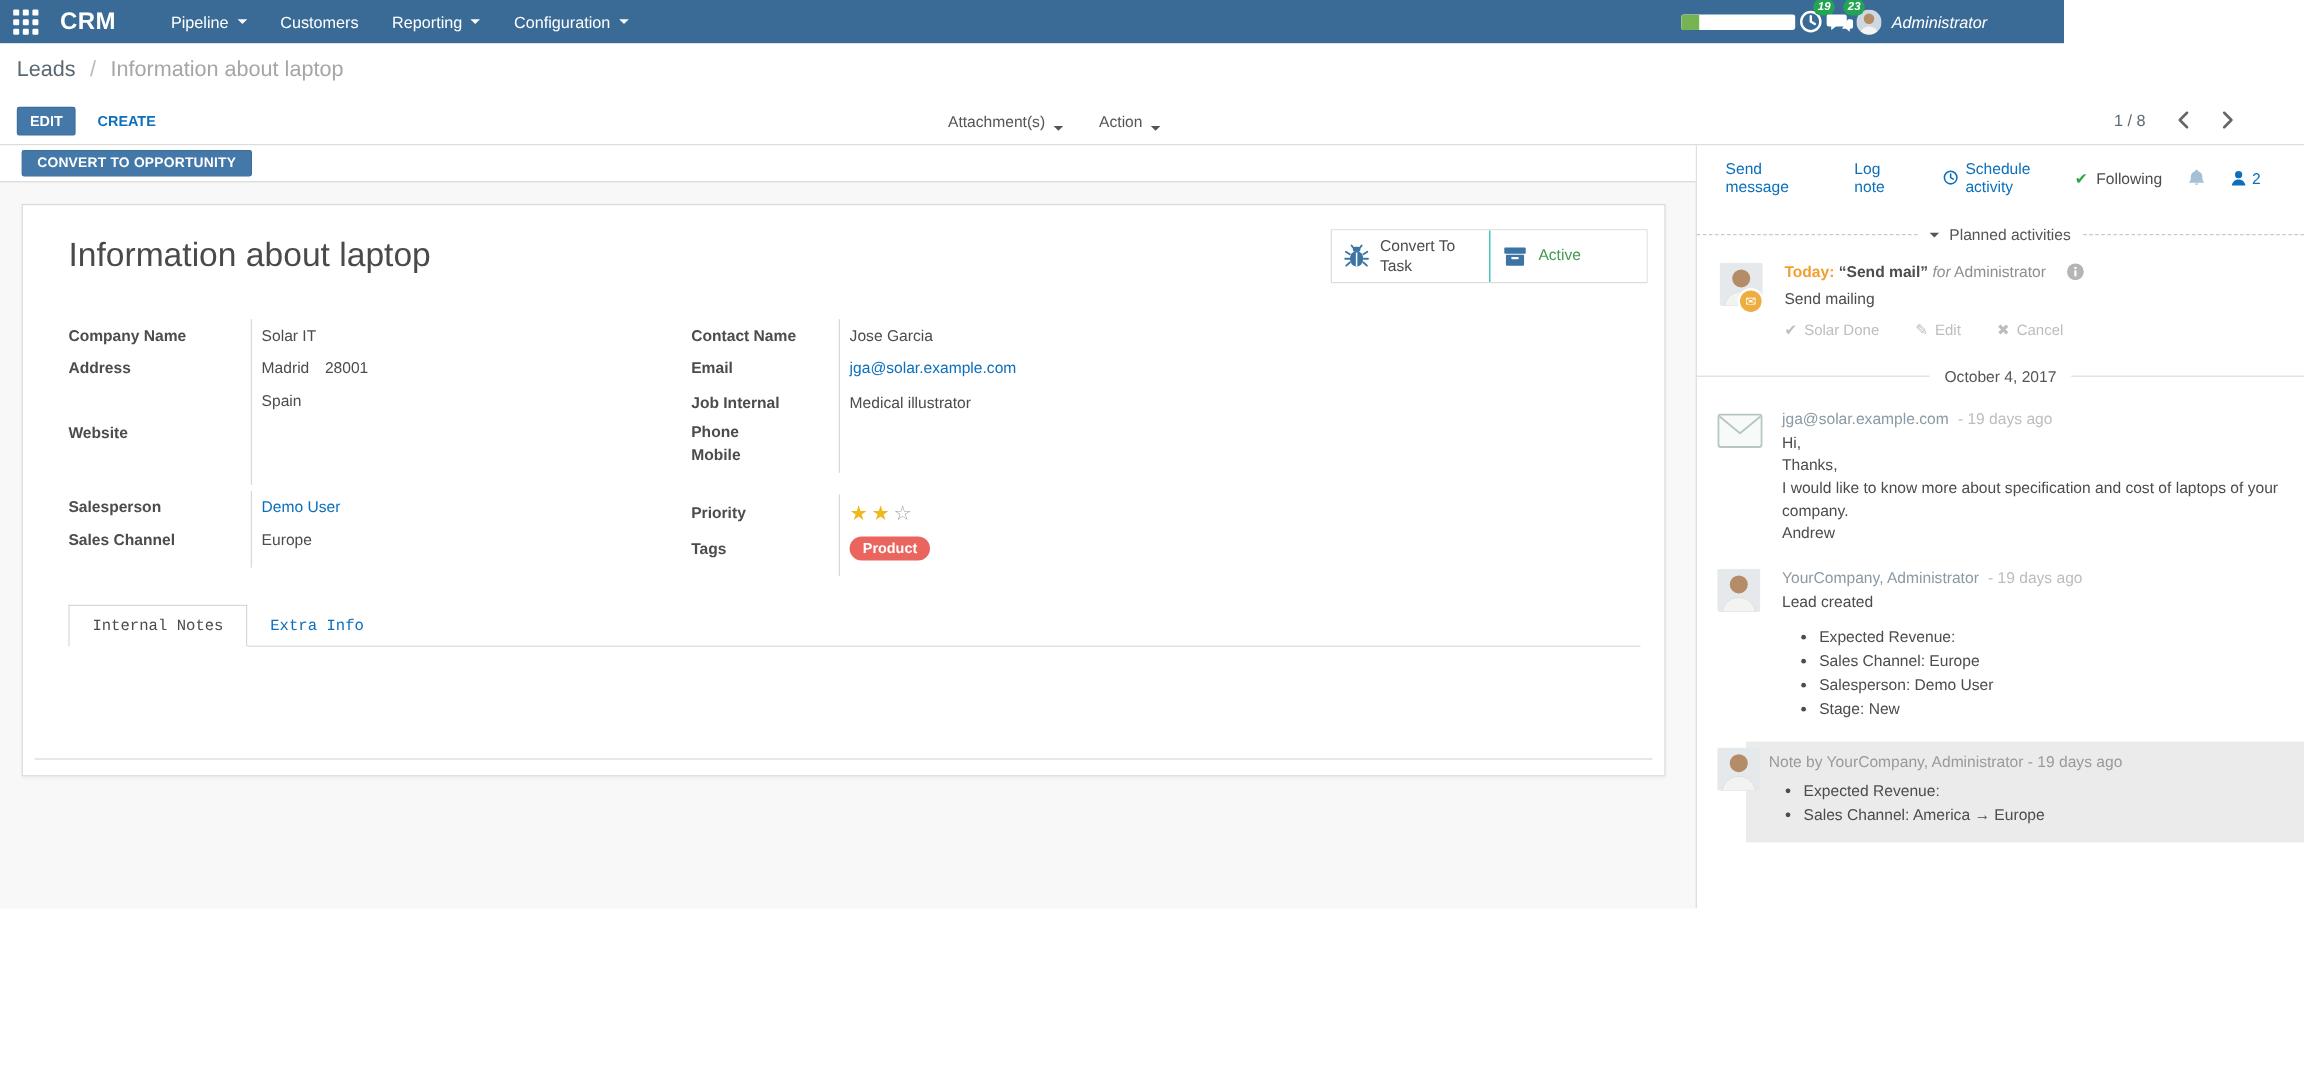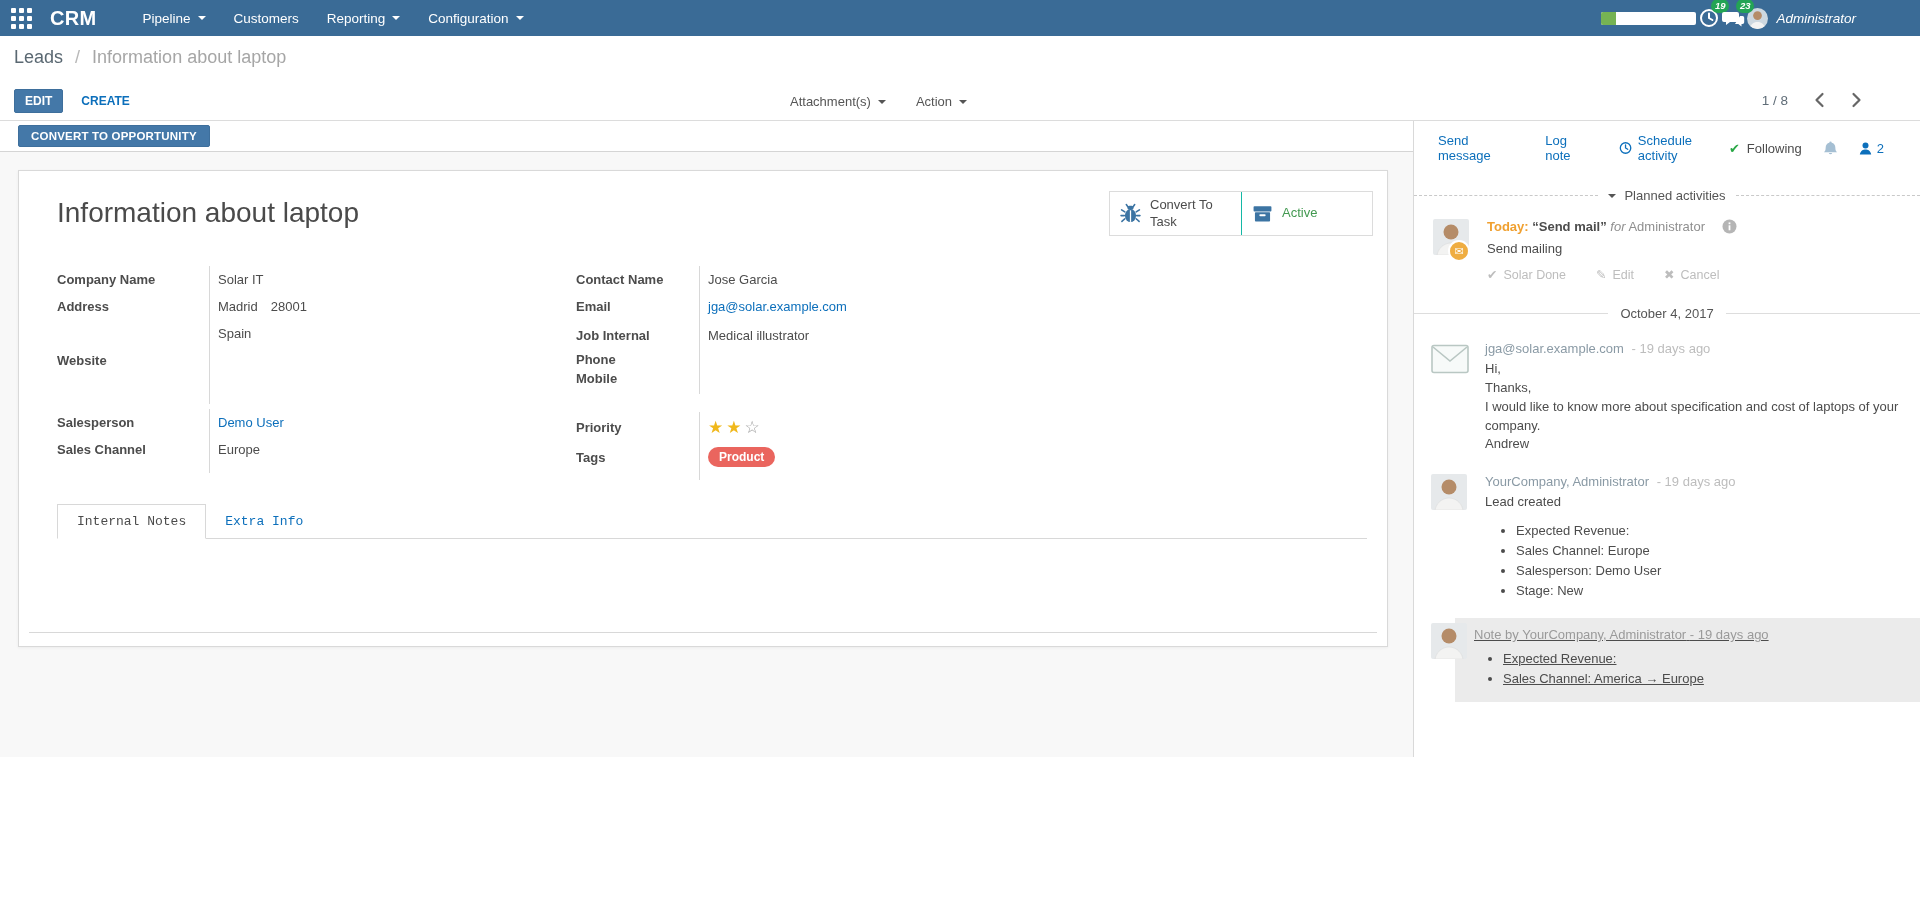--- a/index.html
+++ b/index.html
@@ -4,21 +4,21 @@
 <style>
   * { box-sizing: border-box; margin: 0; padding: 0; }
   html,body { width:1920px; height:903px; }
   body {
     font-family:"Liberation Sans", sans-serif;
     background:#ffffff; color:#4c4c4c;
     position:relative; overflow:hidden;
   }
 
   
-  .navbar { position:absolute; top:0; left:0; width:1920px; height:36px;
+  .navbar { position:absolute; top:0; left:0; width:1720px; height:36px;
     background:#3a6b96; display:flex; align-items:center; color:#fff; z-index:30; }
   .apps-grid { width:21px; height:21px; margin-left:11px; display:grid;
     grid-template-columns:repeat(3,5px); grid-template-rows:repeat(3,5px); gap:3px; cursor:pointer; }
   .apps-grid span { background:#fff; border-radius:1px; }
   .brand { font-size:20px; font-weight:bold; margin-left:18px; letter-spacing:.3px; }
   .nav-menus { display:flex; margin-left:46px; gap:28px; font-size:13.5px; align-items:center; }
   .nav-item { display:flex; align-items:center; gap:7px; cursor:pointer; }
   .caret { width:0; height:0; border-left:4px solid transparent; border-right:4px solid transparent; border-top:4px solid #fff; }
   .nav-right { margin-left:auto; display:flex; align-items:center; gap:2px; padding-right:64px;font-style:italic; }
   .progressbar { width:95px; height:13px; background:#fff; border-radius:2px; overflow:hidden; }
@@ -36,21 +36,21 @@
   .bc-parent { color:#5a6872; cursor:pointer; }
   .bc-sep { color:#b8b8b8; margin:0 7px; }
   .bc-current { color:#a6a6a6; }
   .cp-buttons { position:absolute; left:14px; top:53px; display:flex; align-items:center; gap:18px; }
   .btn-primary { background:#4478a8; color:#fff; font-size:12px; font-weight:bold;
     padding:4px 10px; border:1px solid #3e6f9c; border-radius:2px; cursor:pointer;
     font-family:"Liberation Sans",sans-serif; }
   .btn-link { color:#0c6fbb; font-size:12px; font-weight:bold; background:none; border:none; cursor:pointer;
     font-family:"Liberation Sans",sans-serif; }
   .cp-center { position:absolute; left:790px; top:58px; display:flex; gap:30px; font-size:13px; color:#555; }
-  .dd-toggle { display:flex; align-items:center; gap:7px; cursor:pointer; }
+  .dd-toggle { display:flex; align-items:flex-end; gap:7px; cursor:pointer; }
   .caret-gray { width:0; height:0; border-left:4px solid transparent; border-right:4px solid transparent; border-top:4px solid #555; }
   .cp-pager { position:absolute; right:58px; top:56px; display:flex; align-items:center; gap:26px; }
   .pager-value { font-size:13.5px; color:#5f6c77; }
   .pager-arrow { cursor:pointer; display:flex; }
 
   
   .statusbar { position:absolute; top:121px; left:0; width:1413px; height:31px;
     background:#fff; border-bottom:1px solid #d5d5d5; z-index:10; }
   .convert-btn { position:absolute; left:18px; top:4px; background:#4478a8; color:#fff;
     font-weight:bold; font-size:11.5px; padding:4px 12px; border:1px solid #3e6f9c; border-radius:2px;
@@ -140,21 +140,21 @@
 
   .message { display:flex; padding:20px 20px 0 17px; }
   .msg-author { color:#8a9aa5; cursor:pointer; }
   .msg-time { color:#bdbdbd; margin-left:4px; }
   .msg-text { margin-top:4px; line-height:1.45; color:#4c4c4c; }
   .msg-main ul { margin:9px 0 0 0; padding-left:31px; color:#4c4c4c; }
   .msg-main ul li, .note-box ul li { line-height:20px; }
 
   .note-row { position:relative; margin-top:17px; padding-left:41px; }
   .note-avatar { position:absolute; left:17px; top:5px; }
-  .note-box { background:#ebebeb; padding:9px 16px 13px 19px;text-decoration:underline; }
+  .note-box { background:#ebebeb; padding:9px 16px 13px 19px; }
   .note-header { color:#9a9a9a; }
   .note-box ul { margin:7px 0 0 0; padding-left:29px; color:#4c4c4c; }
 </style>
 </head>
 <body>
 
 <div class="navbar">
   <div class="apps-grid">
     <span></span>
       <span></span>

